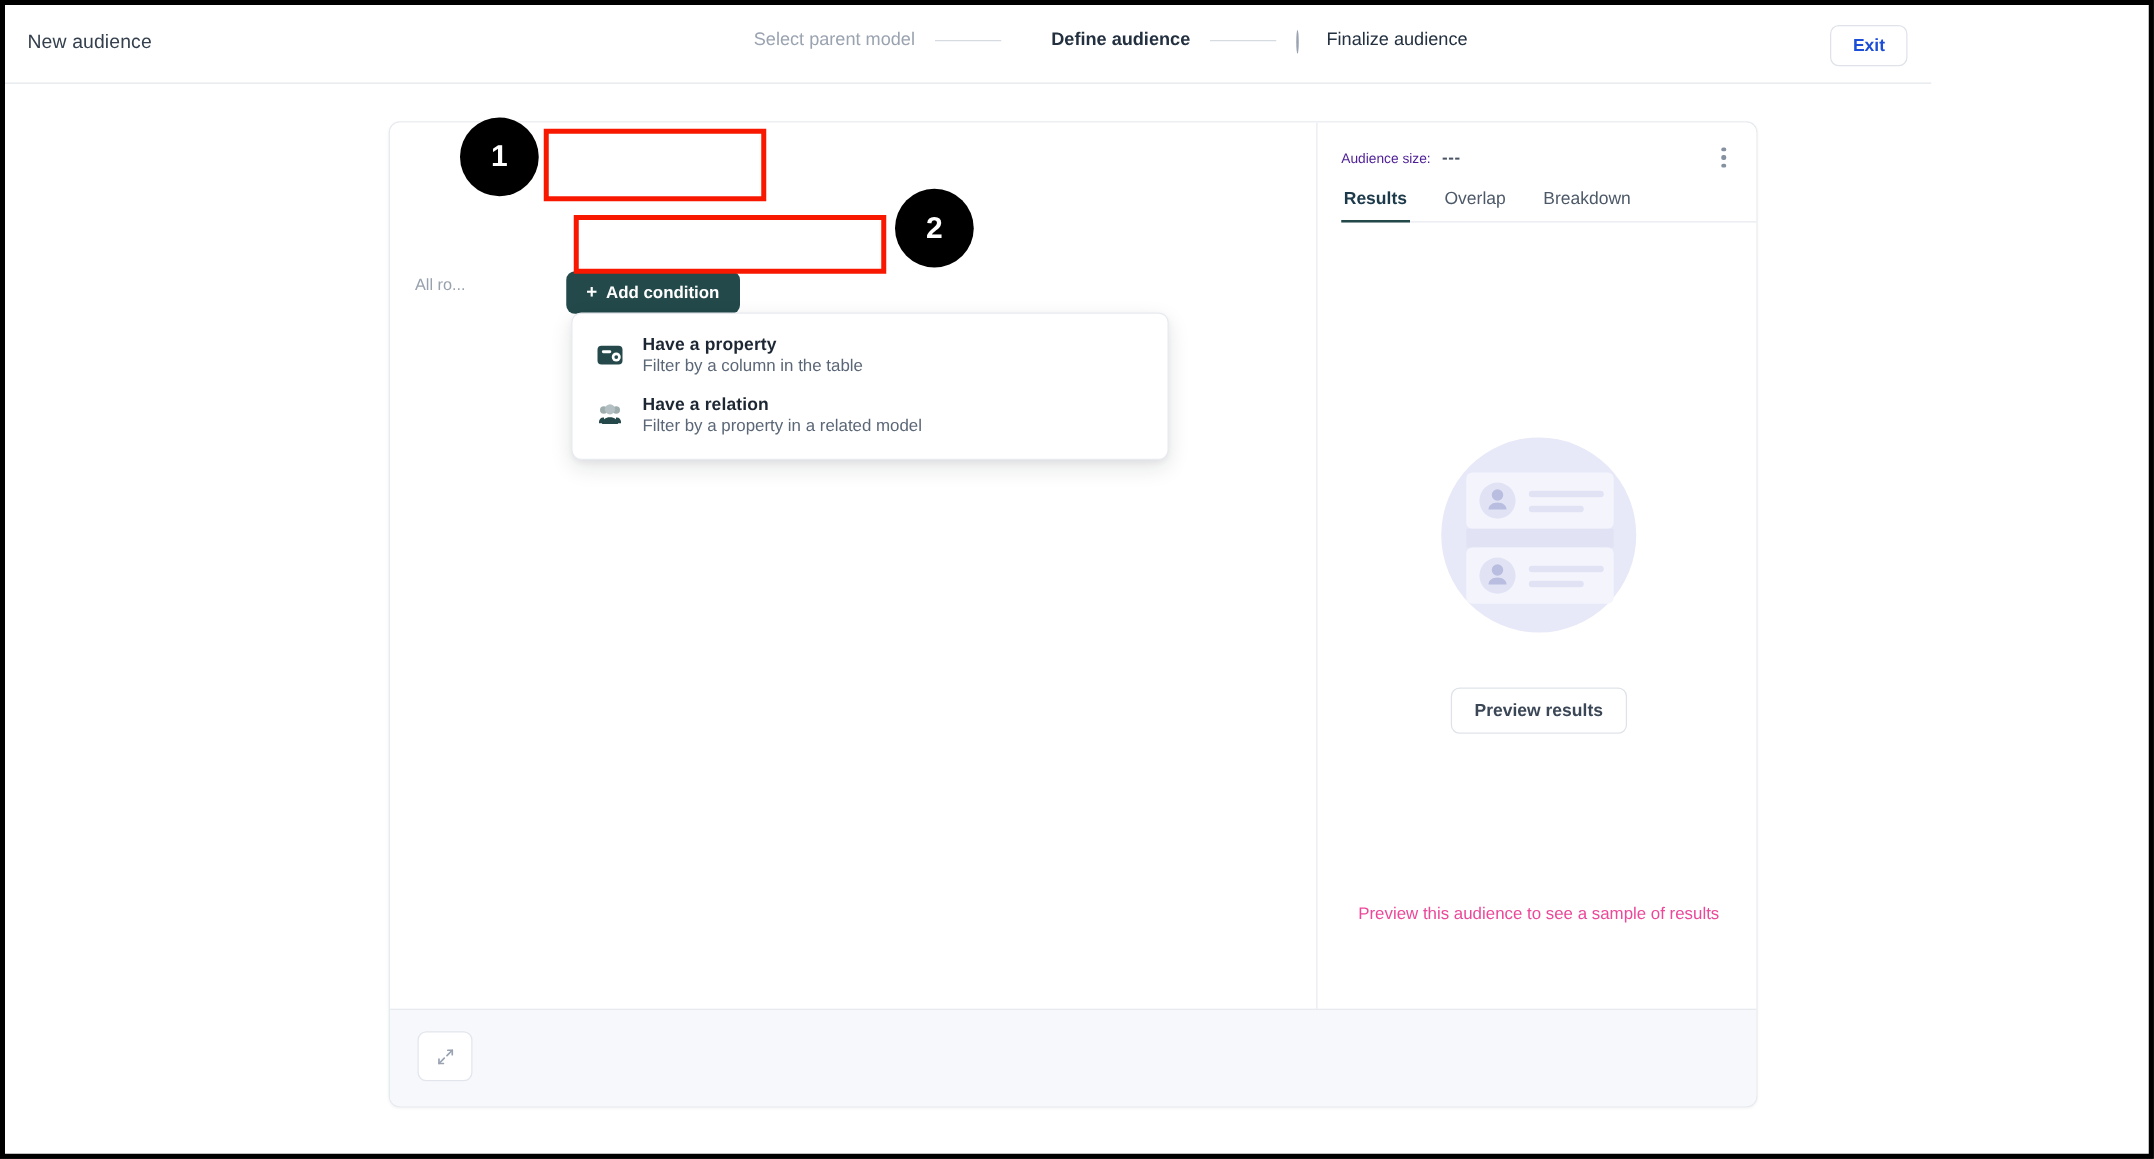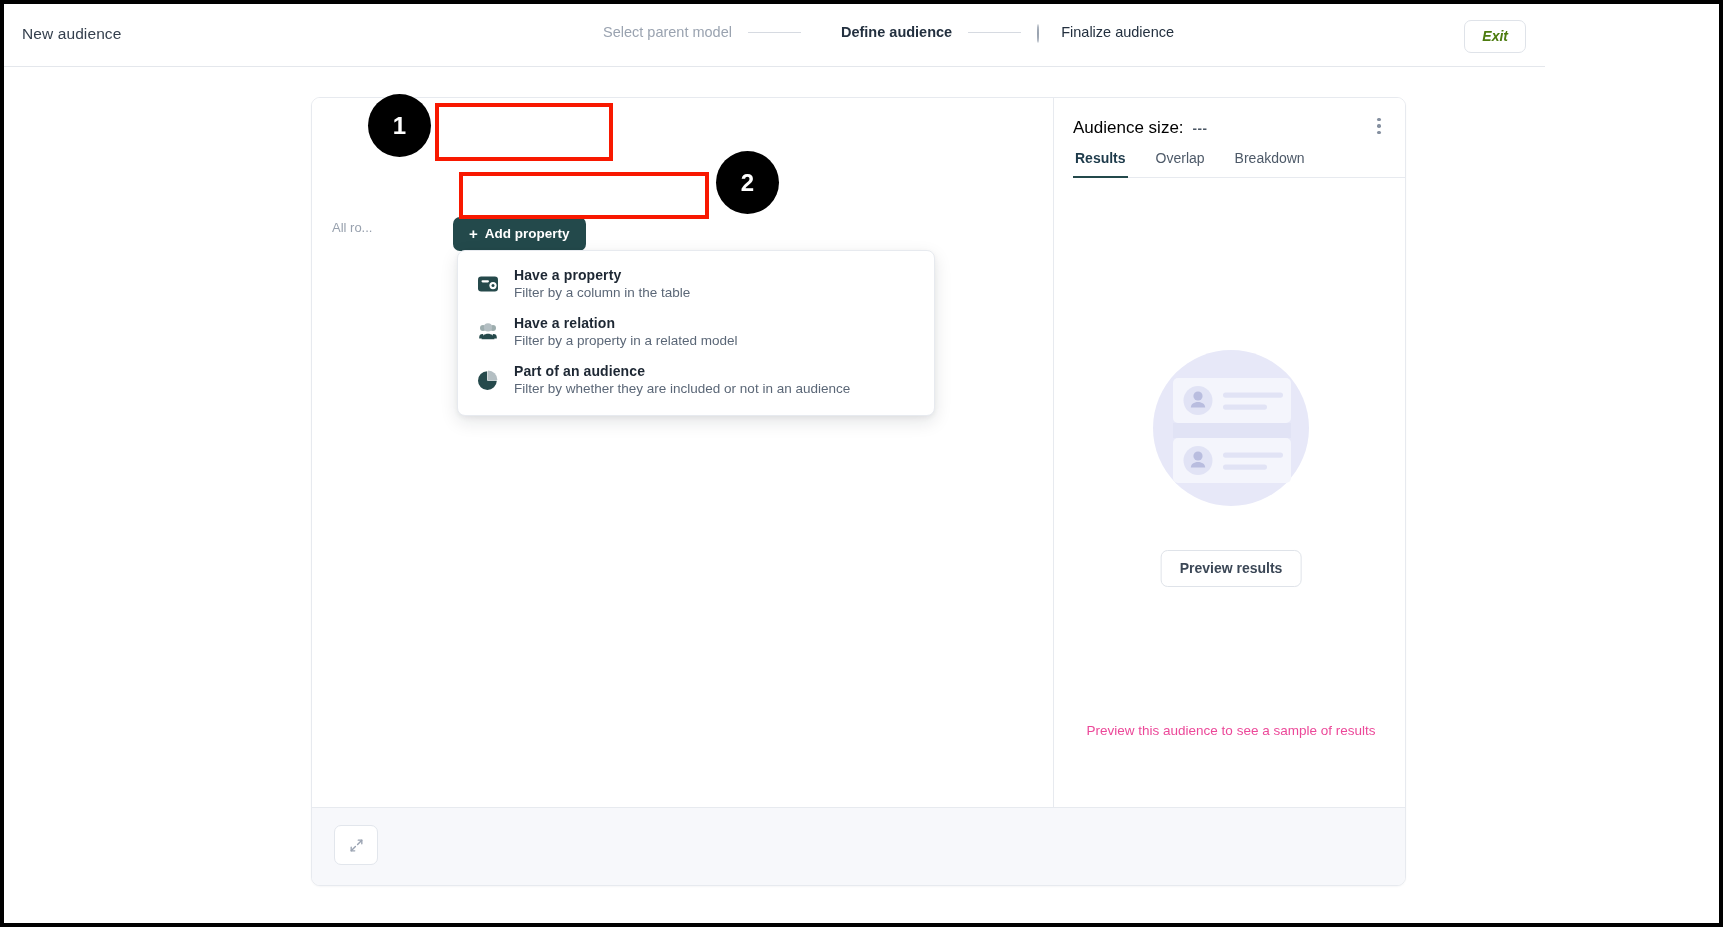--- a/index.html
+++ b/index.html
@@ -55,24 +55,23 @@
   .marker-empty {
     width: 14px; height: 14px; border-radius: 50%;
     border: 1.6px solid #9aa3b0; background: #fff; margin-top: .5px;
   }
   .step-connector {
     width: 53px; height: 1px; background: #d6dae1; margin: 0 16px;
   }
   #exit-button {
     position: absolute; right: 19px; top: 16px;
     padding: 7px 17px 8px;
-    font-size: 14px; color: #4d7c0f; font-weight: bold;
+    font-size: 14px; color: #1d4ed8; font-weight: bold;
     background: #fff; border: 1px solid #dfe3e9; border-radius: 7px;
     cursor: pointer;
-    font-style: italic;
   }
 
   
   #builder-card {
     position: absolute; left: 307px; top: 93px;
     width: 1095px; height: 789px;
     background: #ffffff;
     border: 1px solid #e7eaef; border-radius: 9px;
     box-shadow: 0 1px 2px rgba(16,24,40,.04);
     overflow: hidden;
@@ -121,21 +120,21 @@
 
   
   #results-panel {
     position: absolute; left: 743px; top: 0;
     width: 352px; height: 710px; background: #fff;
   }
   #audience-size-row {
     position: absolute; left: 18px; top: 20px;
     display: flex; align-items: baseline; gap: 9px;
   }
-  #audience-size-label { font-size: 17px; color: #000000; }
+  #audience-size-label { font-size: 11px; color: #4c1d95; }
   #audience-size-value { font-size: 13.5px; color: #4a5563; font-weight: bold; letter-spacing: .5px; }
   #panel-kebab {
     position: absolute; right: 18px; top: 17px;
     width: 20px; height: 22px; cursor: pointer;
     display: flex; flex-direction: column; align-items: center; justify-content: center; gap: 3.2px;
   }
   #panel-kebab i { width: 3.4px; height: 3.4px; border-radius: 50%; background: #8590a0; display: block; }
   #panel-tabs {
     position: absolute; left: 18px; top: 52px; right: 0;
     display: flex; gap: 26px;
@@ -226,21 +225,21 @@
     <button id="exit-button">Exit</button>
   </div>
 
   <div id="builder-card">
 
     <div id="conditions-pane">
       <div id="all-rows-text">All ro...</div>
 
       <button id="add-condition-button">
         <span class="plus">+</span>
-        <span>Add property</span>
+        <span>Add condition</span>
       </button>
 
       <div id="condition-menu">
 
         <div class="menu-item">
           <span class="menu-icon">
             <svg viewBox="0 0 24 24" width="24" height="24">
               <rect x="2" y="4.5" width="20" height="15" rx="3.2" fill="#25494b"></rect>
               <rect x="5.5" y="8.2" width="7.5" height="2.3" rx="1.15" fill="#ffffff"></rect>
               <circle cx="17" cy="13.6" r="3.6" fill="#ffffff"></circle>
@@ -264,32 +263,20 @@
               <path d="M5.6 19.2c0-3.3 2.9-5.4 6.4-5.4s6.4 2.1 6.4 5.4z" fill="#25494b"></path>
             </svg>
           </span>
           <span class="menu-text">
             <span class="menu-title">Have a relation</span>
             <span class="menu-desc">Filter by a property in a related model</span>
           </span>
         </div>
 
 
-        <div class="menu-item">
-          <span class="menu-icon">
-            <svg viewBox="0 0 24 24" width="24" height="24">
-              <path d="M12 2.6A9.4 9.4 0 0 1 21.4 12H12z" fill="#b4bfc3"></path>
-              <path d="M11.2 3.2v9.6h9.6a9.4 9.4 0 1 1-9.6-9.6z" fill="#25494b"></path>
-            </svg>
-          </span>
-          <span class="menu-text">
-            <span class="menu-title">Part of an audience</span>
-            <span class="menu-desc">Filter by whether they are included or not in an audience</span>
-          </span>
-        </div>
 
       </div>
     </div>
 
     <div id="results-panel">
       <div id="audience-size-row">
         <span id="audience-size-label">Audience size:</span>
         <span id="audience-size-value">---</span>
       </div>
       <div id="panel-kebab">

